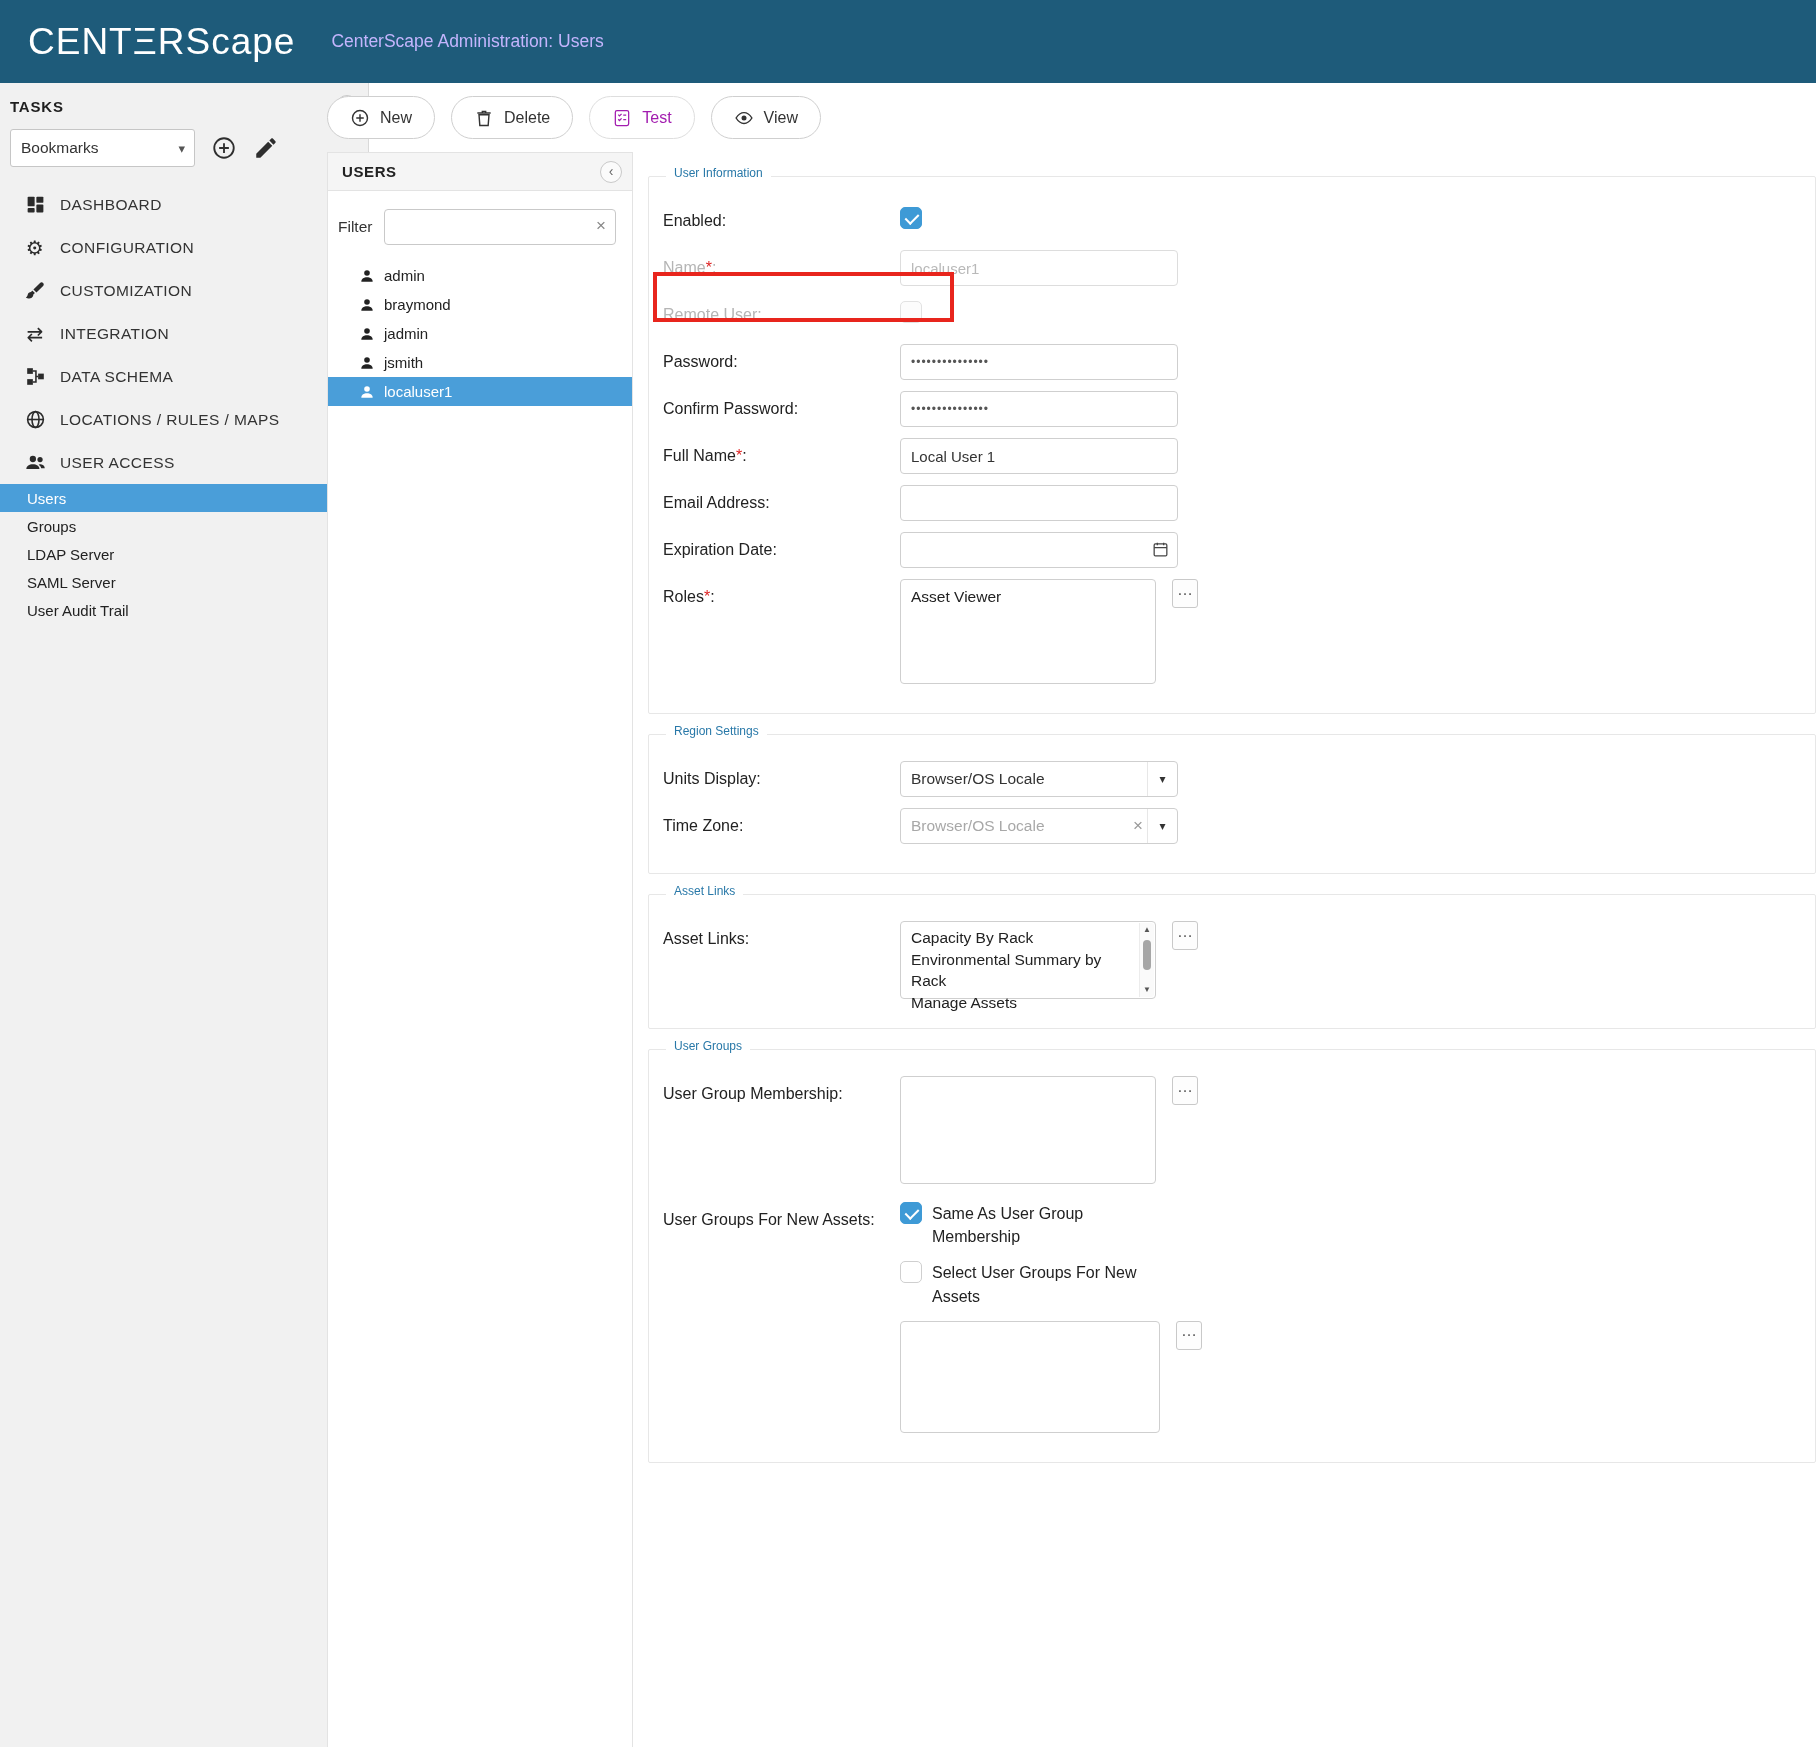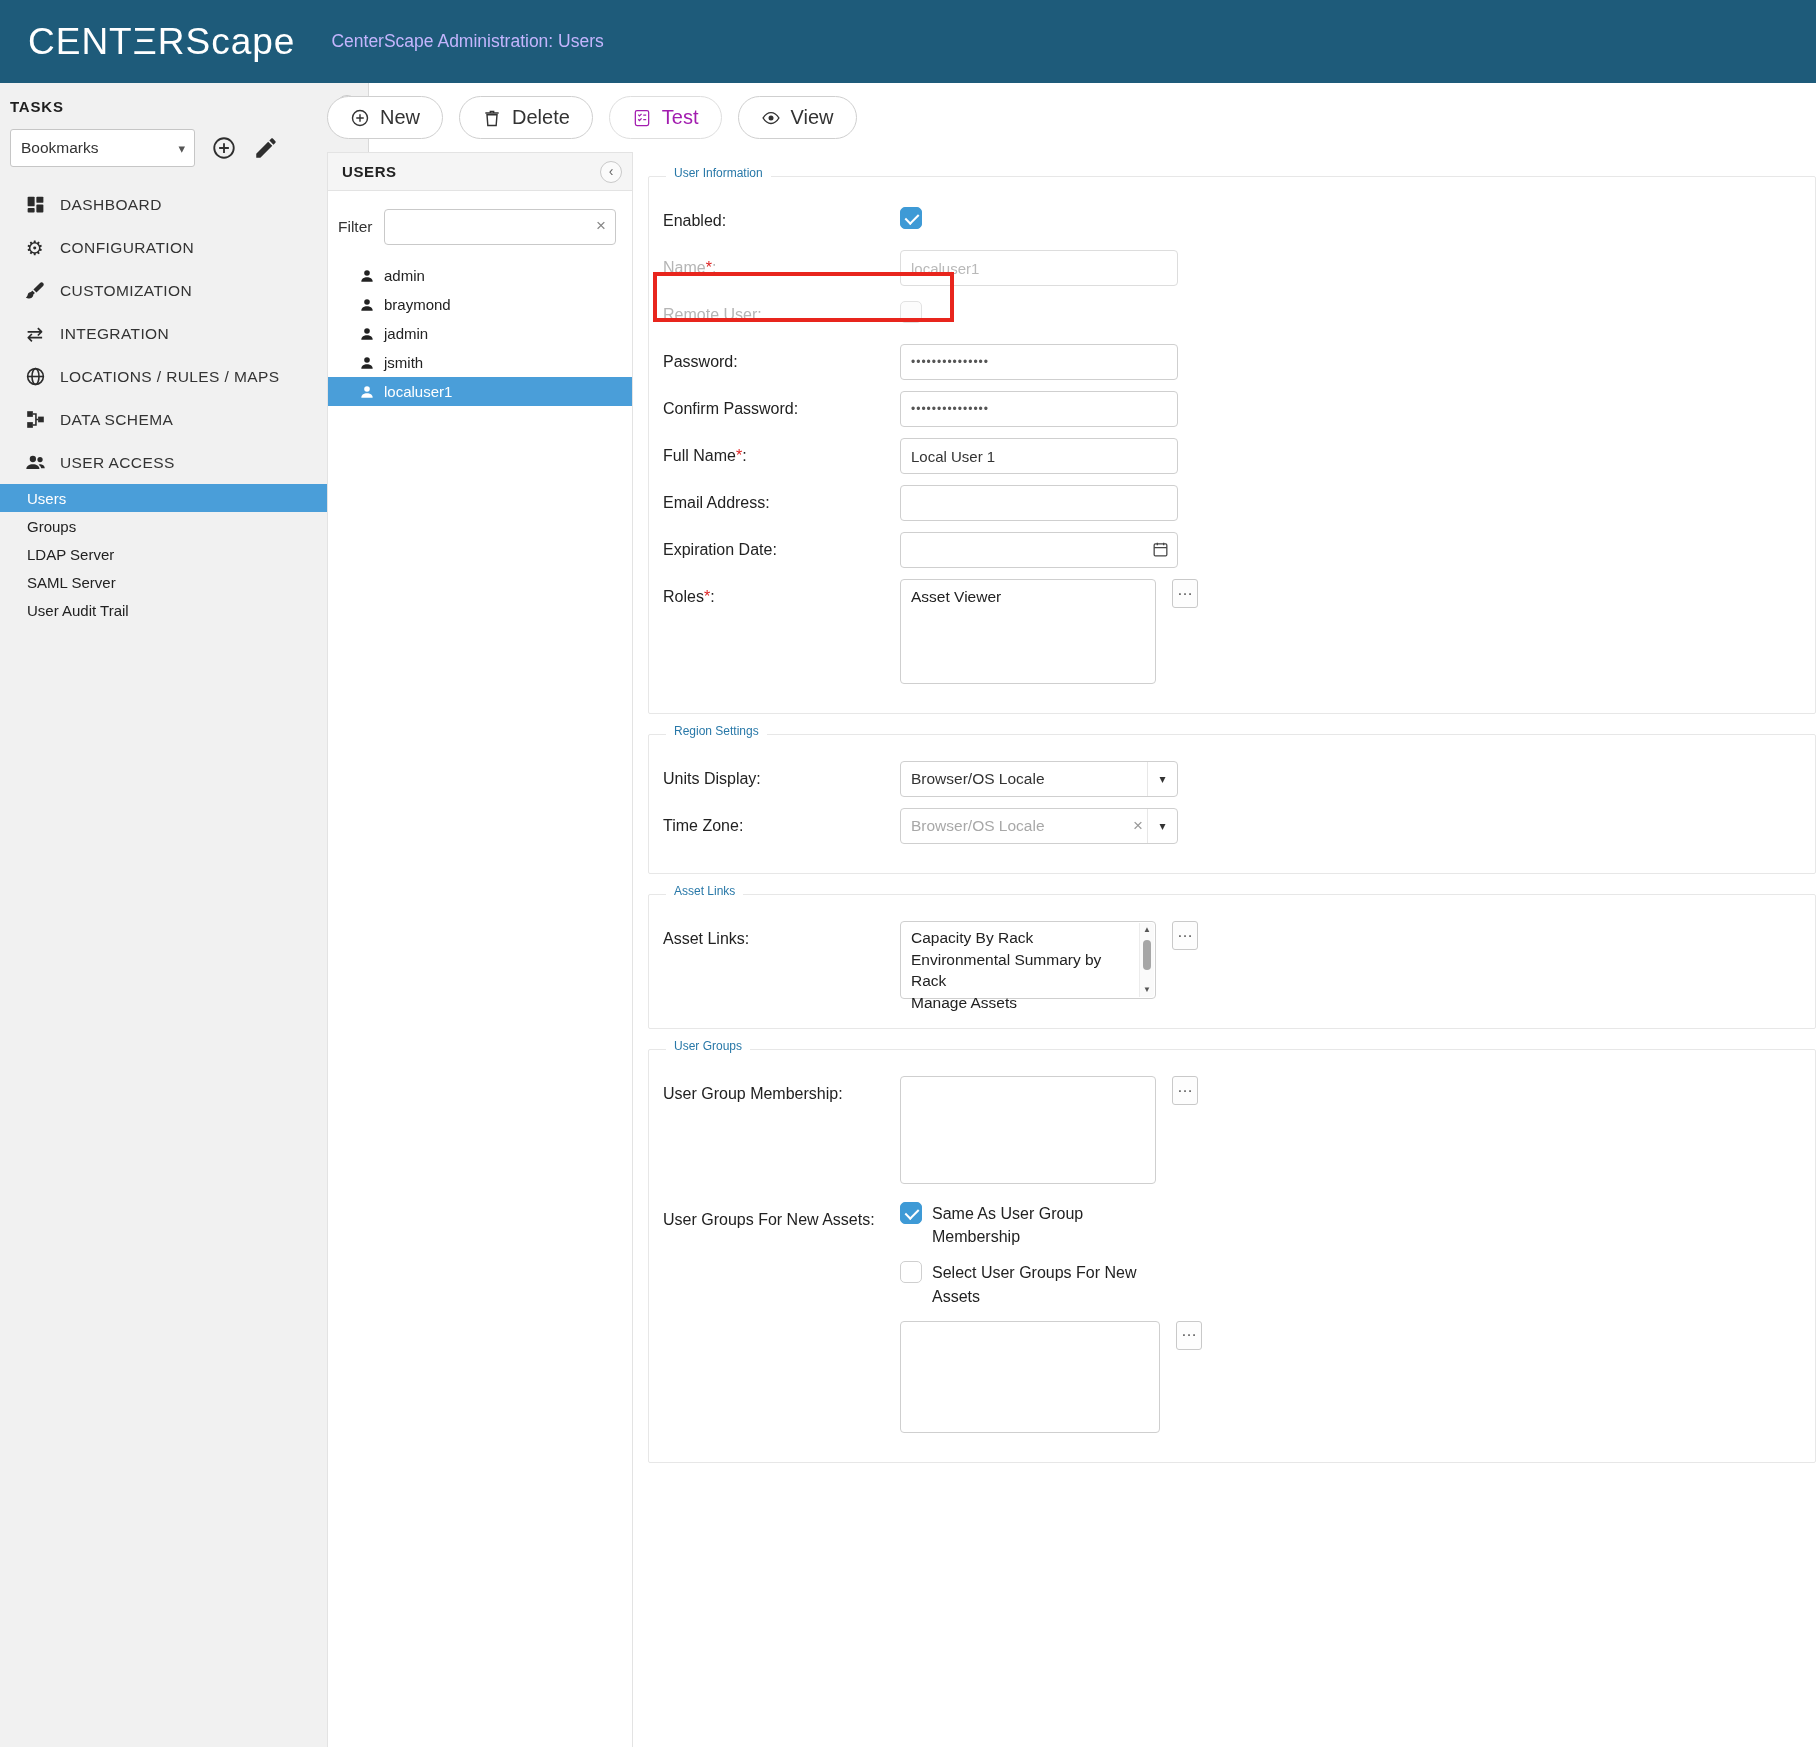--- a/index.html
+++ b/index.html
@@ -37,21 +37,21 @@
   .nav-icon { width:22px; height:22px; color:#2b2b2b; display:flex; align-items:center; justify-content:center; font-size:20px; line-height:1; }
   .nav-icon svg { width:21px; height:21px; }
   .subnav-item { height:28px; display:flex; align-items:center; padding-left:27px; font-size:15px; color:#222; cursor:pointer; }
   .subnav-item.selected { background:#4a9ed9; color:#fff; }
   .sidebar-bottom { position:absolute; left:0; top:1652px; height:43px; width:100%;
     display:flex; align-items:center; padding-left:24px; gap:14px; font-size:15.5px; color:#333; letter-spacing:.4px; }
 
   
   .toolbar { position:absolute; left:327px; top:96px; display:flex; gap:16px; z-index:3; }
   .tb-btn { height:43px; border:1px solid #cfcfcf; border-radius:22px; background:#fff;
-    display:flex; align-items:center; gap:10px; padding:0 22px; font-size:20px; color:#333;
+    display:flex; align-items:center; gap:10px; padding:0 22px; font-size:16px; color:#333;
     cursor:pointer; font-family:inherit; }
   .tb-btn svg { width:20px; height:20px; }
   .tb-btn.disabled { color:#a21caf; border-color:#dedede; cursor:default;text-align:right; }
 
   
   .users-panel { position:absolute; left:327px; top:152px; width:306px; height:1595px;
     background:#fff; border:1px solid #e3e3e3; border-bottom:none; }
   .up-header { height:38px; background:#f5f5f5; border-bottom:1px solid #e3e3e3;
     display:flex; align-items:center; justify-content:space-between; padding:0 10px 0 14px; }
   .up-title { font-weight:700; font-size:15px; letter-spacing:.6px; color:#222; }
@@ -185,38 +185,38 @@
           </svg>
       </span>
       <span>CUSTOMIZATION</span>
     </div>
     <div class="nav-item">
       <span class="nav-icon">⇄</span>
       <span>INTEGRATION</span>
     </div>
     <div class="nav-item">
       <span class="nav-icon">
-        <svg viewBox="0 0 24 24" fill="none" stroke="currentColor" stroke-width="1.8">
-            <circle cx="12" cy="12" r="9"></circle>
-            <ellipse cx="12" cy="12" rx="4" ry="9"></ellipse>
-            <path d="M3 12h18"></path>
-          </svg>
-      </span>
-      <span>LOCATIONS / RULES / MAPS</span>
-    </div>
-    <div class="nav-item">
-      <span class="nav-icon">
         <svg viewBox="0 0 24 24">
             <rect x="2.5" y="2.5" width="6.5" height="6.5" fill="currentColor"></rect>
             <rect x="2.5" y="15" width="6.5" height="6.5" fill="currentColor"></rect>
             <rect x="15" y="8.7" width="6.5" height="6.5" fill="currentColor"></rect>
             <path d="M9 5.8h3.5v12.4H9M12.5 12H15" fill="none" stroke="currentColor" stroke-width="1.8"></path>
           </svg>
       </span>
       <span>DATA SCHEMA</span>
+    </div>
+    <div class="nav-item">
+      <span class="nav-icon">
+        <svg viewBox="0 0 24 24" fill="none" stroke="currentColor" stroke-width="1.8">
+            <circle cx="12" cy="12" r="9"></circle>
+            <ellipse cx="12" cy="12" rx="4" ry="9"></ellipse>
+            <path d="M3 12h18"></path>
+          </svg>
+      </span>
+      <span>LOCATIONS / RULES / MAPS</span>
     </div>
     <div class="nav-item">
       <span class="nav-icon">
         <svg viewBox="0 0 24 24" fill="currentColor">
             <circle cx="9" cy="8" r="3.6"></circle>
             <path d="M1.5 19.5c0-3.6 3.4-5.5 7.5-5.5s7.5 1.9 7.5 5.5z"></path>
             <circle cx="17.2" cy="8.6" r="3"></circle>
             <path d="M18 14.1c2.7.5 4.6 2.1 4.6 4.4h-4.1c-.3-1.7-1.3-3.1-2.9-4 .7-.3 1.5-.4 2.4-.4z"></path>
           </svg>
       </span>

